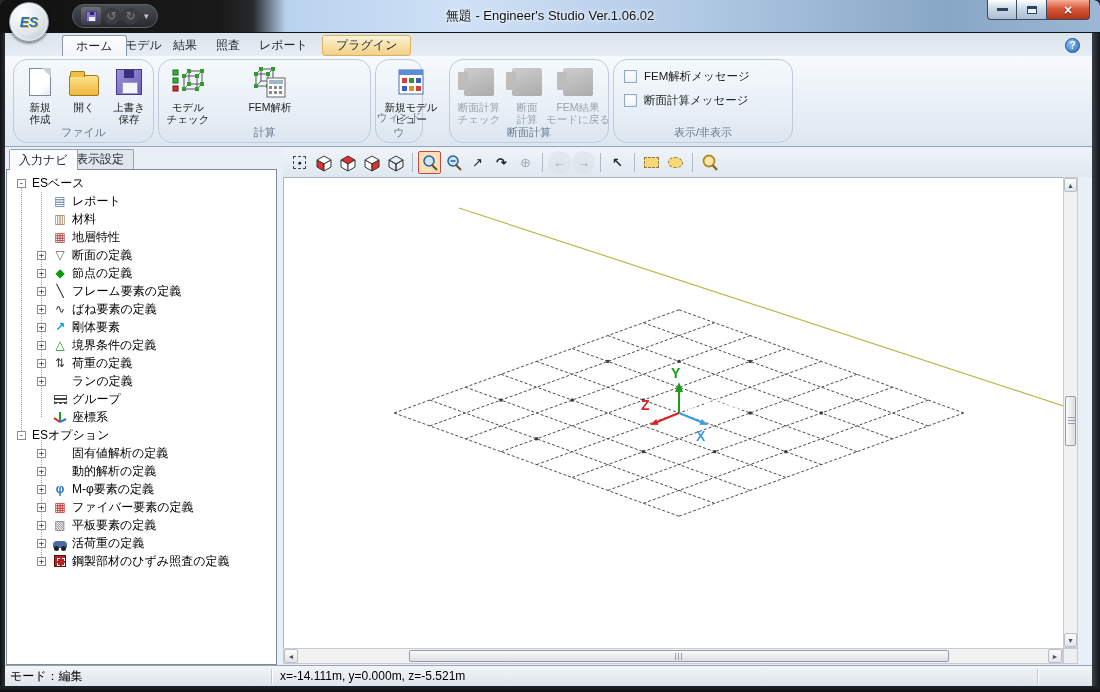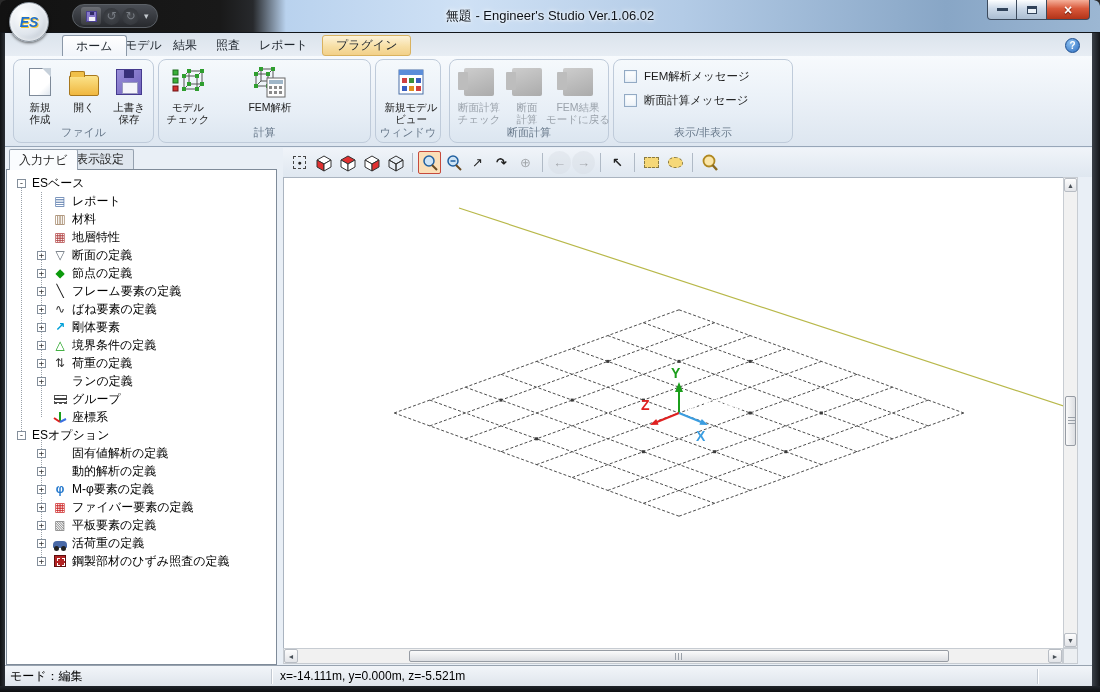--- a/index.html
+++ b/index.html
@@ -50,21 +50,21 @@
     font-size:12px;color:#1d242c;border-radius:3px 3px 0 0;}
   .rtab.sel{background:linear-gradient(180deg,#ffffff,#f1f5fa);border:1px solid #8b98a8;border-bottom:none;z-index:5;}
   .rtab.plugin{background:linear-gradient(180deg,#fdf3d9,#f7dfa5 55%,#f2d089);border:1px solid #d9b25f;border-radius:3px;}
   #help-btn{position:absolute;right:12px;top:5px;width:15px;height:15px;border-radius:50%;
     background:radial-gradient(circle at 35% 30%,#8cc0f0,#2f6fc2);color:#fff;font-size:10px;font-weight:bold;
     display:flex;align-items:center;justify-content:center;border:1px solid #1d4e8f;}
 
   
   #ribbon{left:5px;right:8px;top:56px;height:91px;
     background:linear-gradient(180deg,#f7fafd,#e9eff6 55%,#dde6f0);border-bottom:1px solid #97a6b8;}
-  .rgroup{position:absolute;top:3px;height:84px;border:1px solid #bfcbda;border-radius:8px;
+  .rgroup{position:absolute;top:3px;height:84px;border:1px solid #bfcbda;border-radius:14px;
     background:linear-gradient(180deg,#f5f9fc,#e7eef6 65%,#dce6f0);}
   .rgroup-label{position:absolute;bottom:2px;left:0;width:100%;text-align:center;font-size:11px;color:#68798b;}
   .rbtn{position:absolute;top:4px;height:64px;display:flex;flex-direction:column;align-items:center;border-radius:3px;}
   .rbtn .lbl{font-size:10.5px;line-height:12px;color:#1c1c1c;text-align:center;white-space:nowrap;}
   .rbtn.dis .lbl{color:#9aa2ab;}
   .ric{height:36px;display:flex;align-items:center;justify-content:center;margin-bottom:1px;}
   .icon-new{width:22px;height:28px;background:linear-gradient(135deg,#ffffff 70%,#dfe6ee);border:1px solid #7e8a99;position:relative;}
   .icon-new::after{content:"";position:absolute;right:-1px;top:-1px;border-style:solid;border-width:0 9px 9px 0;border-color:transparent #c6d0da transparent transparent;}
   .icon-open{width:30px;height:21px;background:linear-gradient(180deg,#fbe38a,#f0b73f);border:1px solid #a8781d;border-radius:2px 3px 2px 2px;position:relative;margin-top:6px;}
   .icon-open::before{content:"";position:absolute;left:0;top:-5px;width:13px;height:5px;background:#f0c049;border:1px solid #a8781d;border-bottom:none;border-radius:2px 2px 0 0;}
@@ -275,21 +275,21 @@
                 <rect x="26" y="25" width="3" height="3"></rect>
               </g>
           </svg>
         </span>
         <span class="lbl">FEM解析</span>
         <span class="lbl"></span>
       </div>
       <div class="rgroup-label">計算</div>
     </div>
 
-    <div class="rgroup" style="left:370px;width:66px">
+    <div class="rgroup" style="left:370px;width:48px">
       <div class="rbtn" style="left:3px;width:64px">
         <span class="ric">
           <svg width="26" height="26">
             <rect x="1" y="1" width="24" height="24" fill="#fff" stroke="#4a6fa5"></rect>
             <rect x="1" y="1" width="24" height="5" fill="#5b8dd9"></rect>
             <g>
                 <rect x="4" y="9" width="5" height="5" fill="#d04040"></rect>
                 <rect x="11" y="9" width="5" height="5" fill="#3a8f3a"></rect>
                 <rect x="18" y="9" width="5" height="5" fill="#3a5fc0"></rect>
                <rect x="4" y="17" width="5" height="5" fill="#3a5fc0"></rect>

